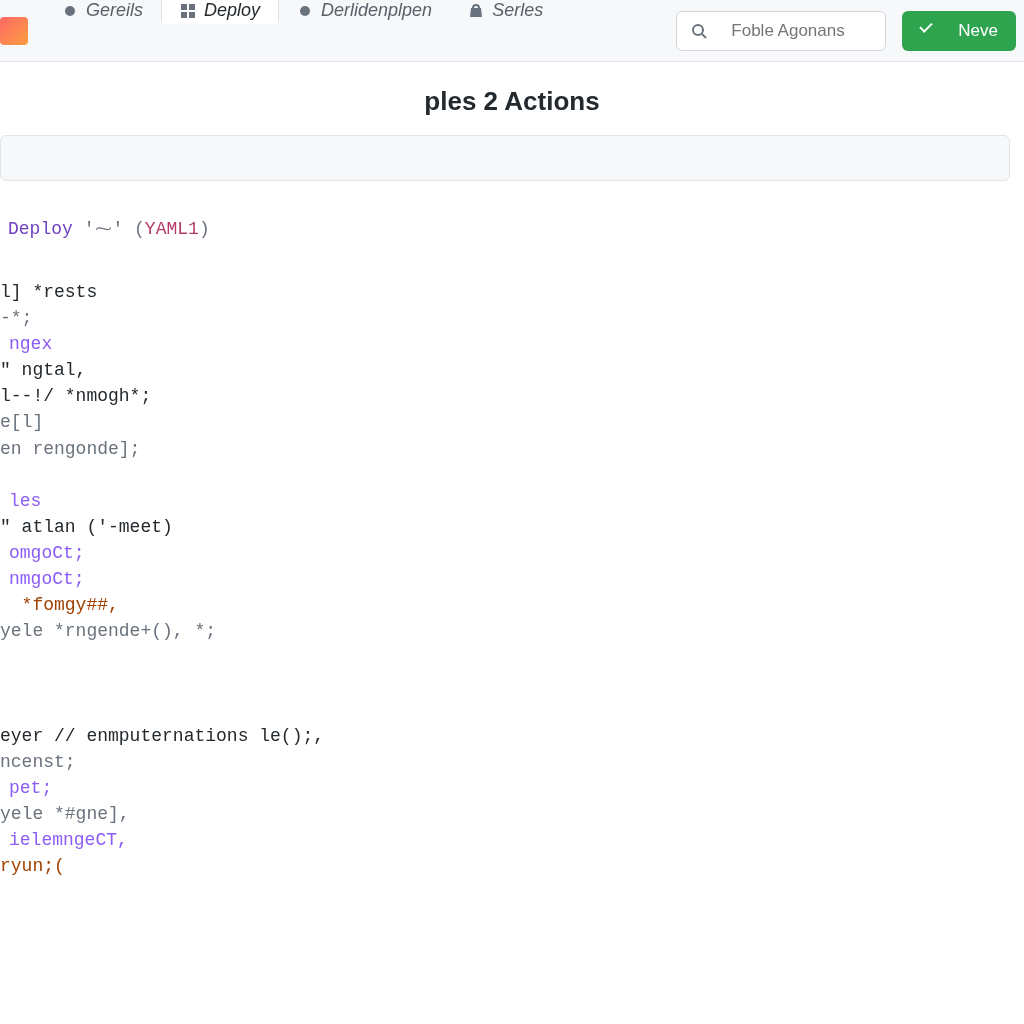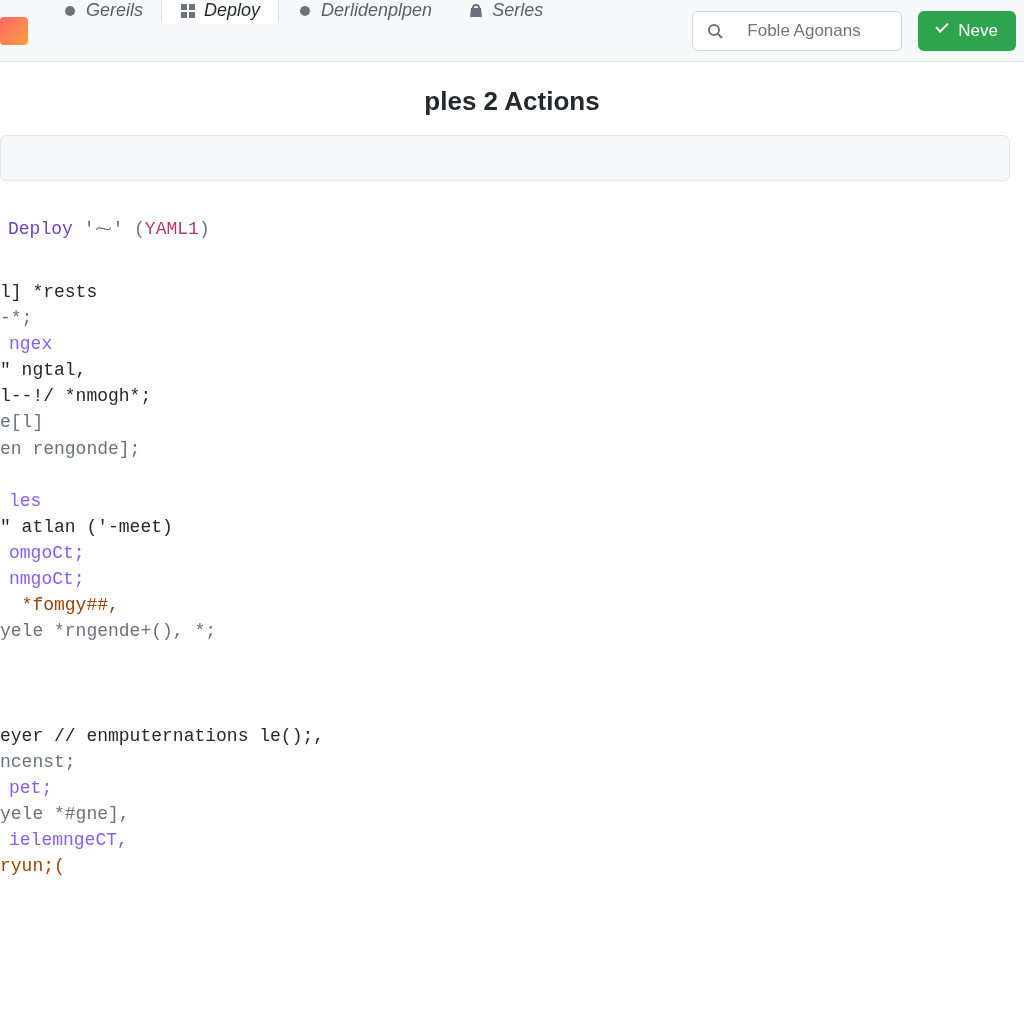--- a/index.html
+++ b/index.html
@@ -80,21 +80,21 @@
     min-width:190px;
   }
   .search input {
     border:none; outline:none;
     font-size:17px;
     color:#24292e;
     background:transparent;
     width:140px;
   }
   .btn-new {
-    display:flex; align-items:center; gap:8px;
+    display:flex; align-items:center; gap:24px;
     background:#2ea44f;
     color:#fff;
     height:40px;
     padding:0 18px;
     border-radius:6px;
     font-size:17px;
     font-weight:500;
     cursor:pointer;
   }
   .check {

